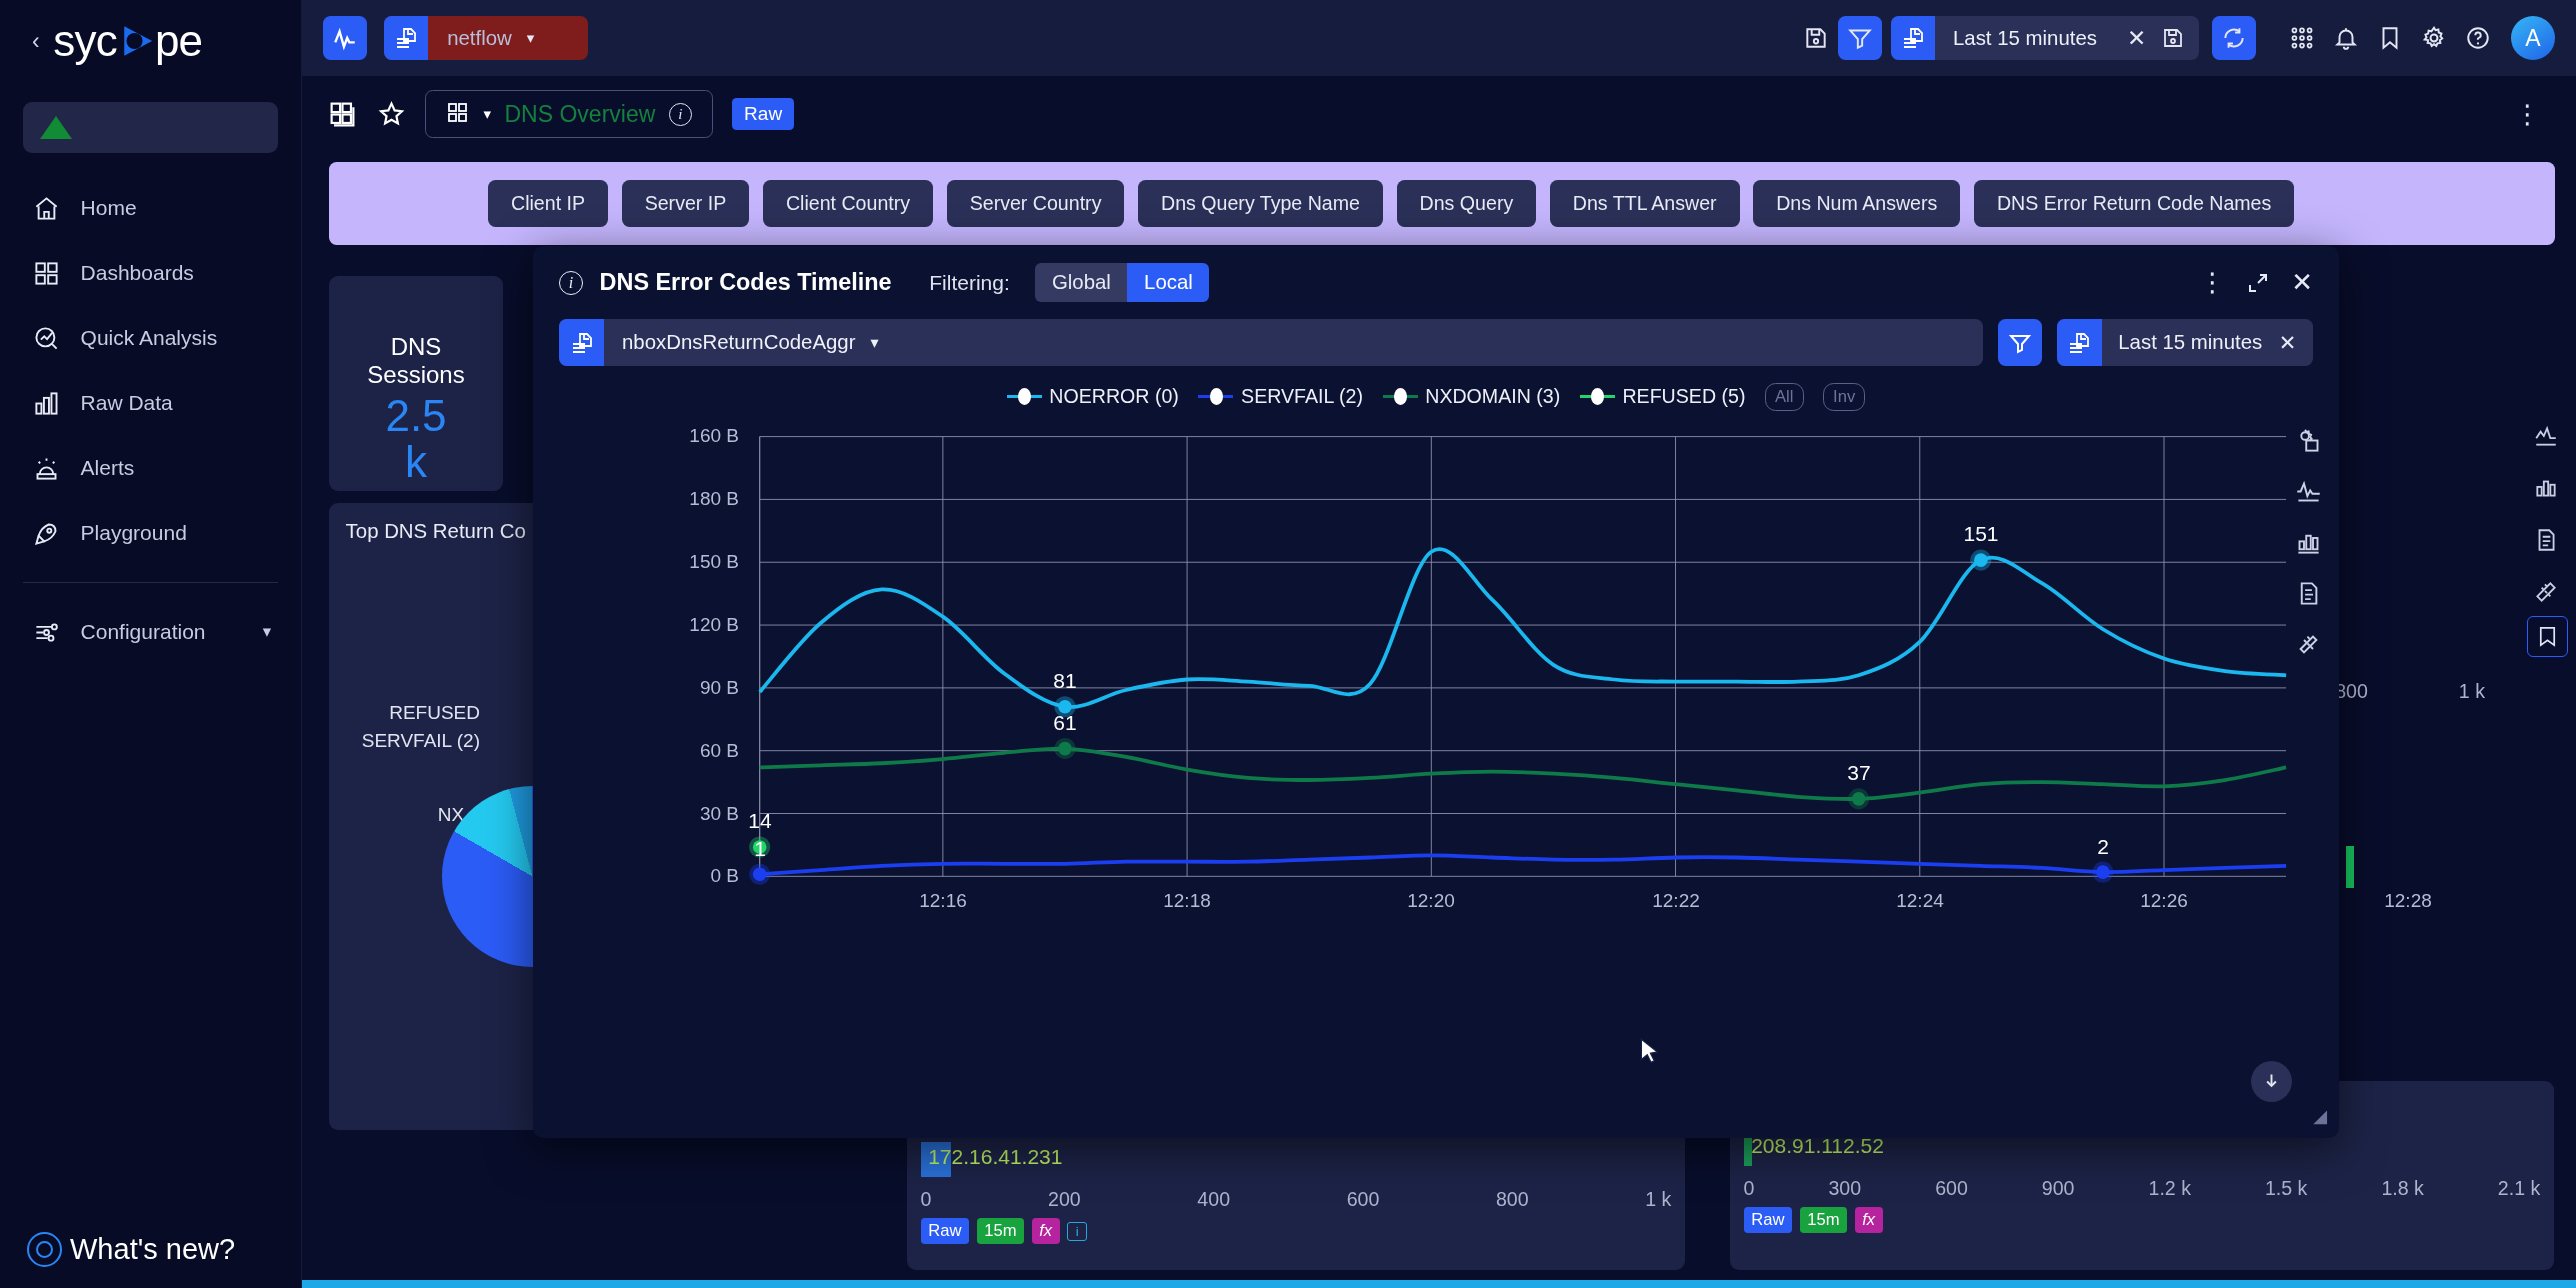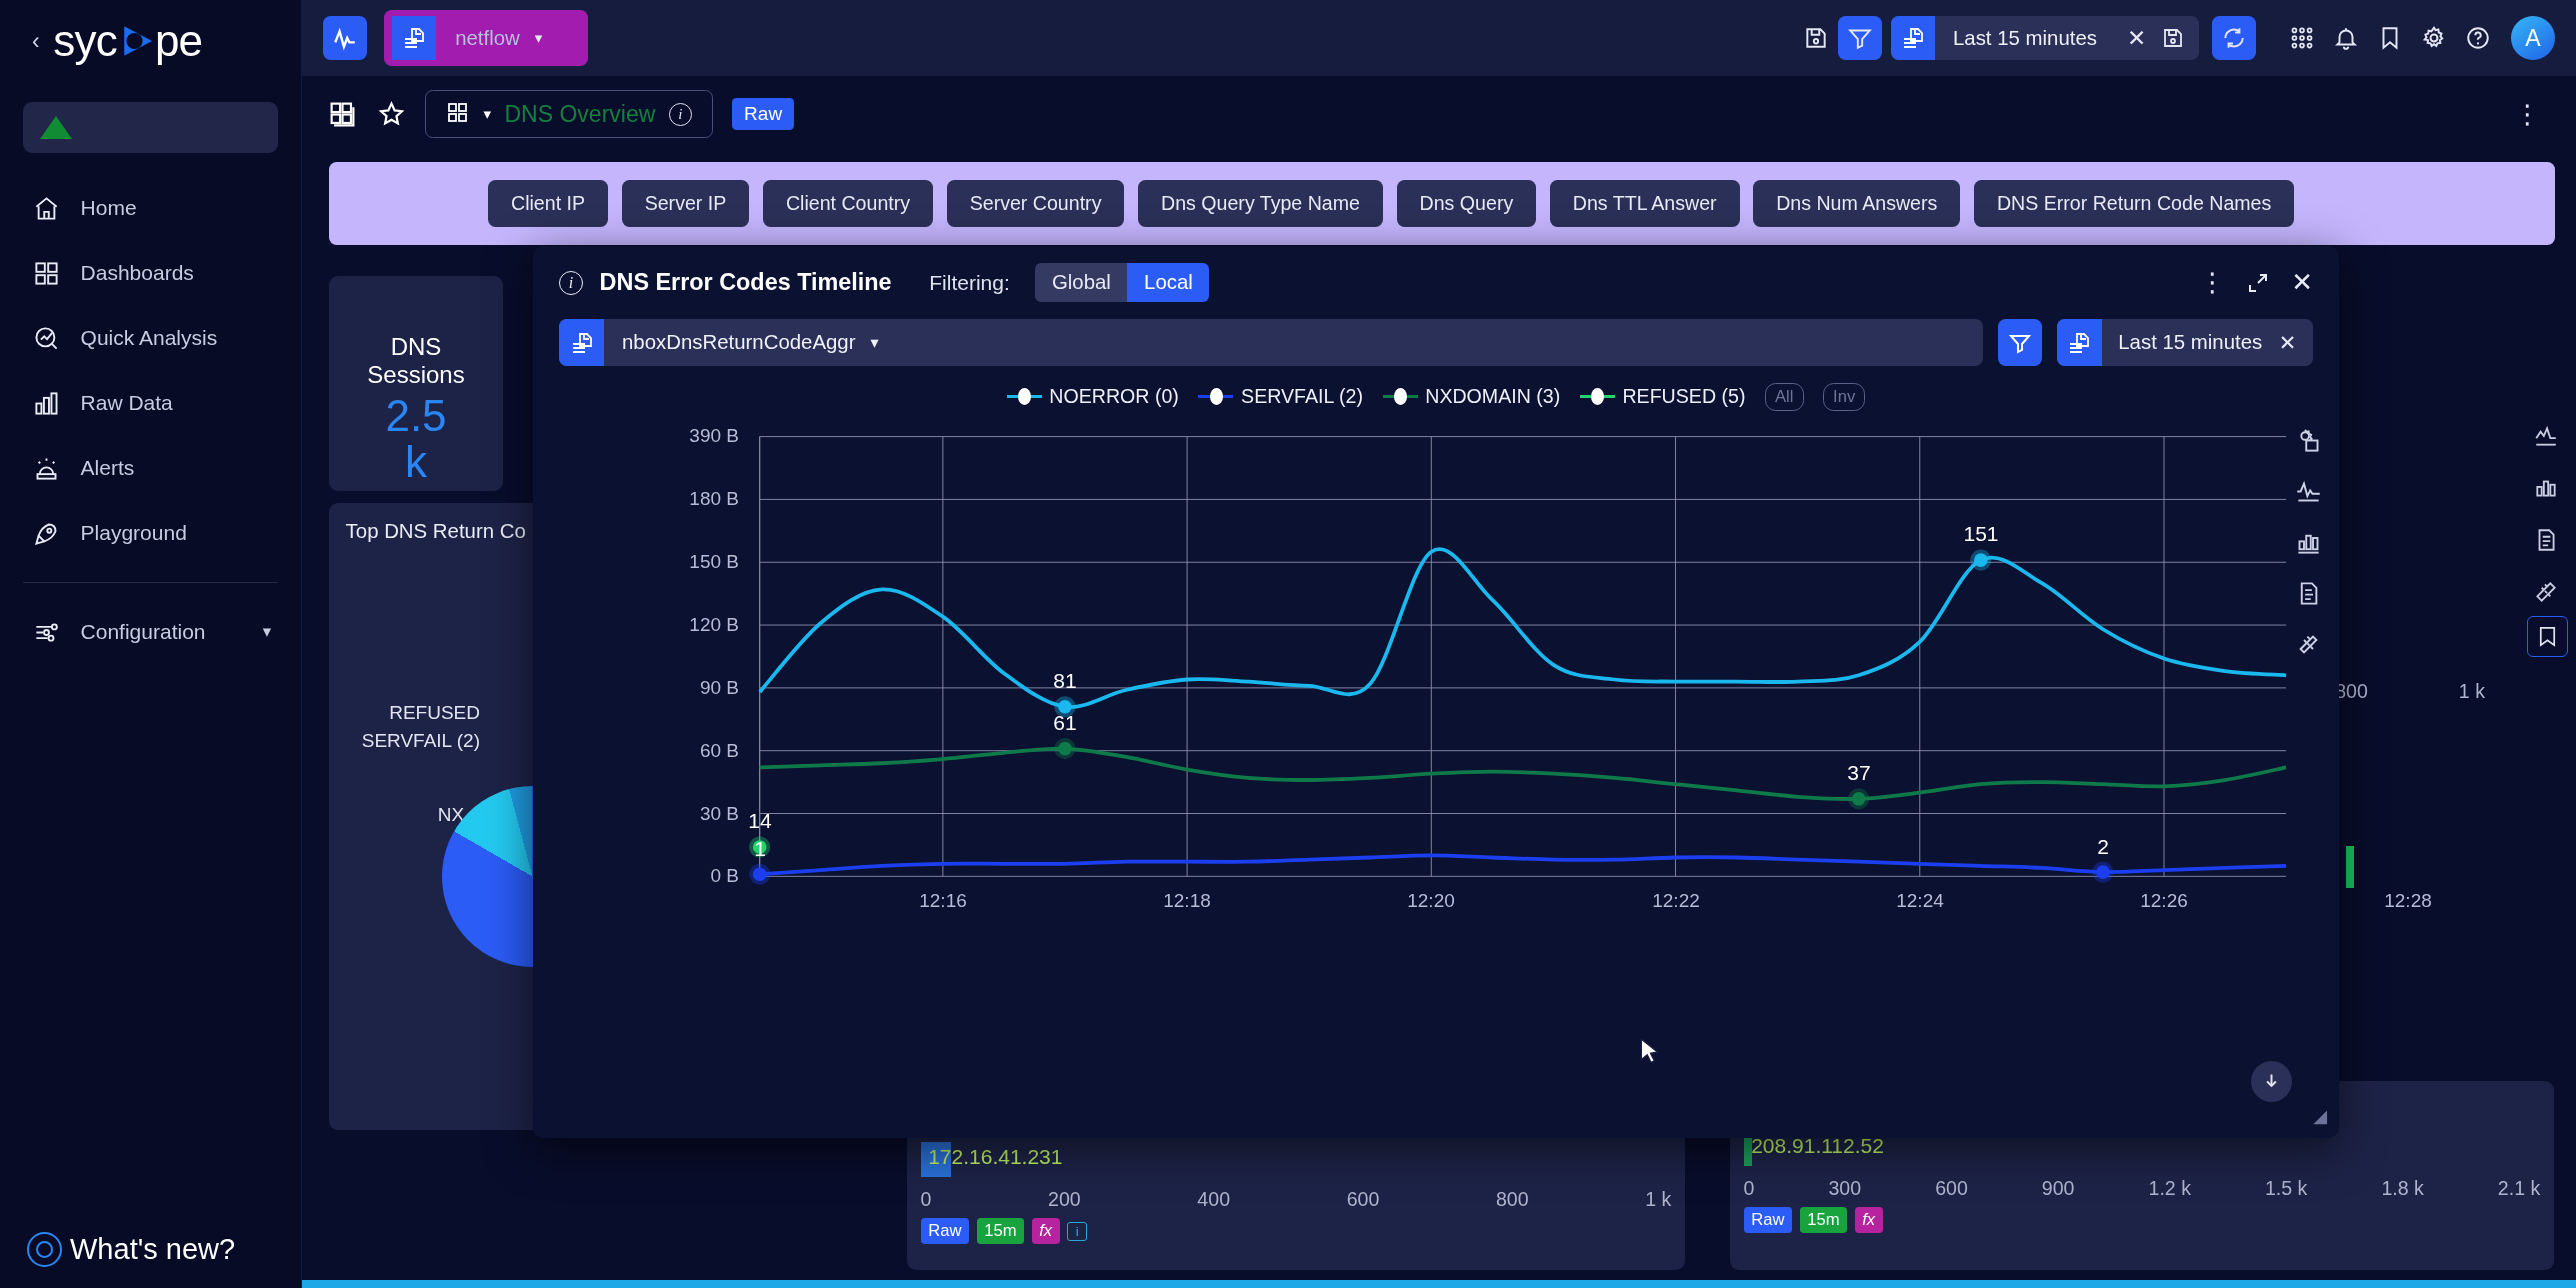--- a/index.html
+++ b/index.html
@@ -46,22 +46,22 @@
   .topbar {
     position: absolute; left: 302px; top: 0; right: 0; height: 76px;
     background: #161c3d; display: flex; align-items: center; padding: 0 21px;
   }
   .sq-btn {
     width: 44px; height: 44px; border-radius: 7.6px; background: #2b5cf6;
     display: flex; align-items: center; justify-content: center; cursor: pointer;
   }
   .sq-btn svg { width: 26px; height: 26px; stroke: #fff; fill: none; stroke-width: 2.2; }
   .src-pill {
-    margin-left: 16.6px; height: 56px; border-radius: 7.6px; background: #a21caf;
-    display: flex; align-items: center; overflow: hidden; min-width: 204px; cursor: pointer; padding-left: 8px;
+    margin-left: 16.6px; height: 44px; border-radius: 7.6px; background: #7f1d1d;
+    display: flex; align-items: center; overflow: hidden; min-width: 204px; cursor: pointer;
   }
   .src-ico { width: 44px; height: 44px; background: #2b5cf6; display: flex; align-items: center; justify-content: center; }
   .src-ico svg { width: 24px; height: 24px; stroke: #fff; fill: none; stroke-width: 1.8;}
   .src-label { padding: 0 15px 0 19.6px; font-size: 20.4px; color: #b9bfd8; }
   .chev { font-size: 15px; color: #e6e9f4; padding-right: 16.6px; }
   .spacer { flex: 1; }
   .icon-btn {
     width: 44px; height: 44px; border-radius: 7.6px; display: flex; align-items: center; justify-content: center;
     cursor: pointer; background: transparent;
   }
@@ -688,21 +688,21 @@
           <circle cx="300" cy="561.2" r="9" fill="#22d66c"></circle>
         </svg>
       <div id="y-labels">
           <div class="y-lab" style="top: 453px; right: 1600px;">0 B</div>
           <div class="y-lab" style="top: 391px; right: 1600px;">30 B</div>
           <div class="y-lab" style="top: 328px; right: 1600px;">60 B</div>
           <div class="y-lab" style="top: 265px; right: 1600px;">90 B</div>
           <div class="y-lab" style="top: 202px; right: 1600px;">120 B</div>
           <div class="y-lab" style="top: 139px; right: 1600px;">150 B</div>
           <div class="y-lab" style="top: 76px; right: 1600px;">180 B</div>
-          <div class="y-lab" style="top: 13.6px; right: 1600px;">390 B</div>
+          <div class="y-lab" style="top: 13.6px; right: 1600px;">160 B</div>
         </div>
       <div id="x-labels">
           <div class="x-lab" style="left: 410px; top: 467px;">12:16</div>
           <div class="x-lab" style="left: 654px; top: 467px;">12:18</div>
           <div class="x-lab" style="left: 898px; top: 467px;">12:20</div>
           <div class="x-lab" style="left: 1143px; top: 467px;">12:22</div>
           <div class="x-lab" style="left: 1387px; top: 467px;">12:24</div>
           <div class="x-lab" style="left: 1631px; top: 467px;">12:26</div>
           <div class="x-lab" style="left: 1875px; top: 467px;">12:28</div>
         </div>

